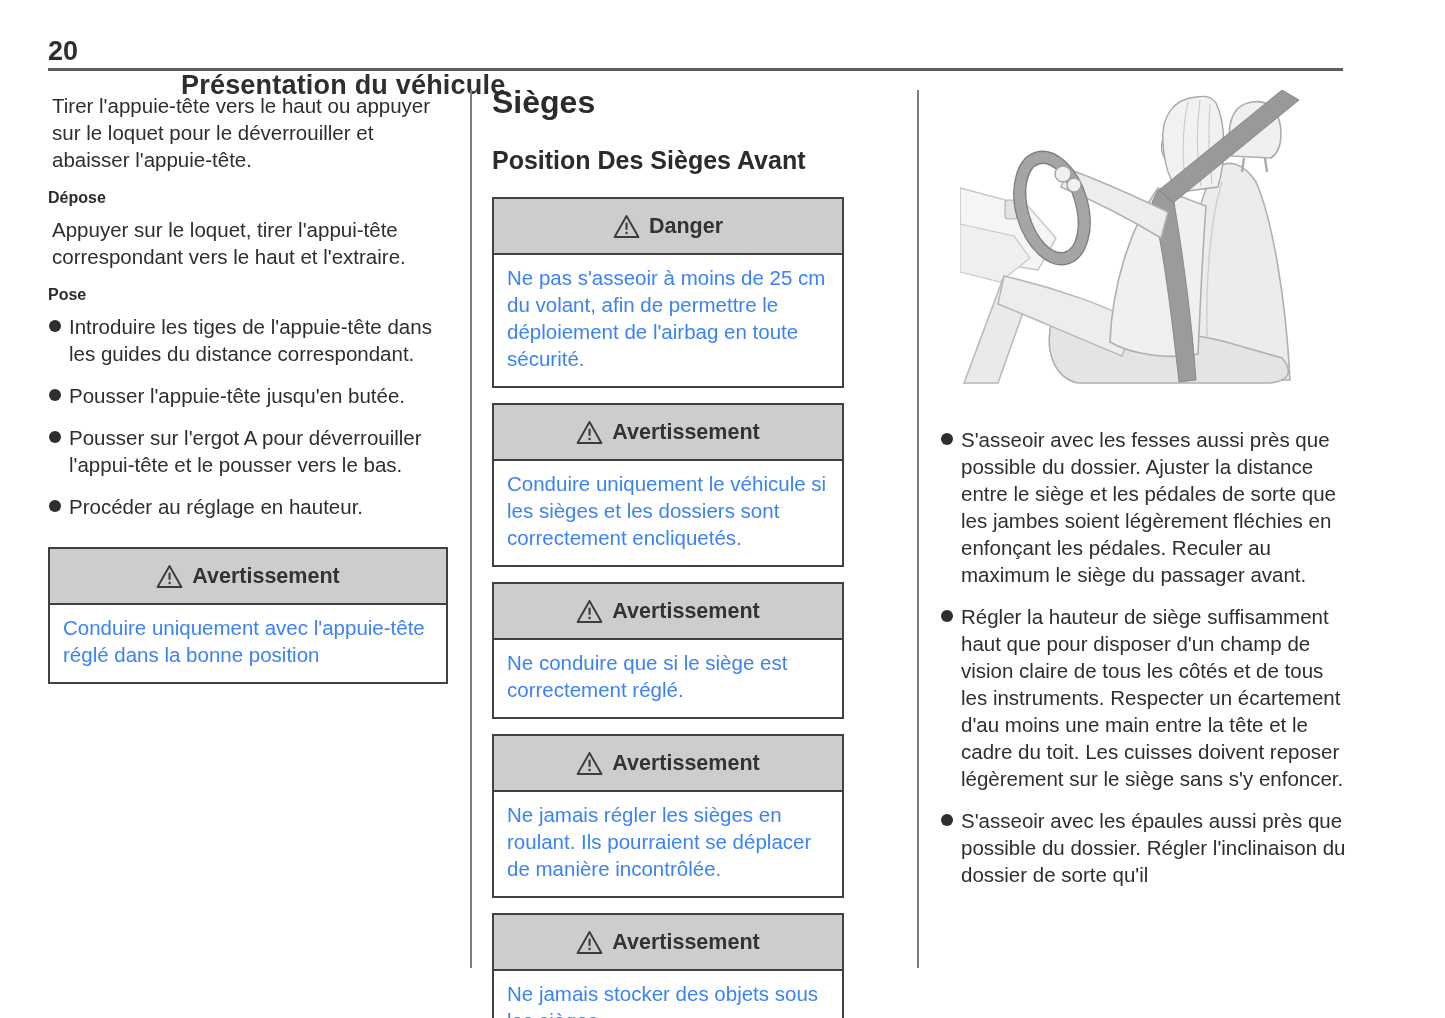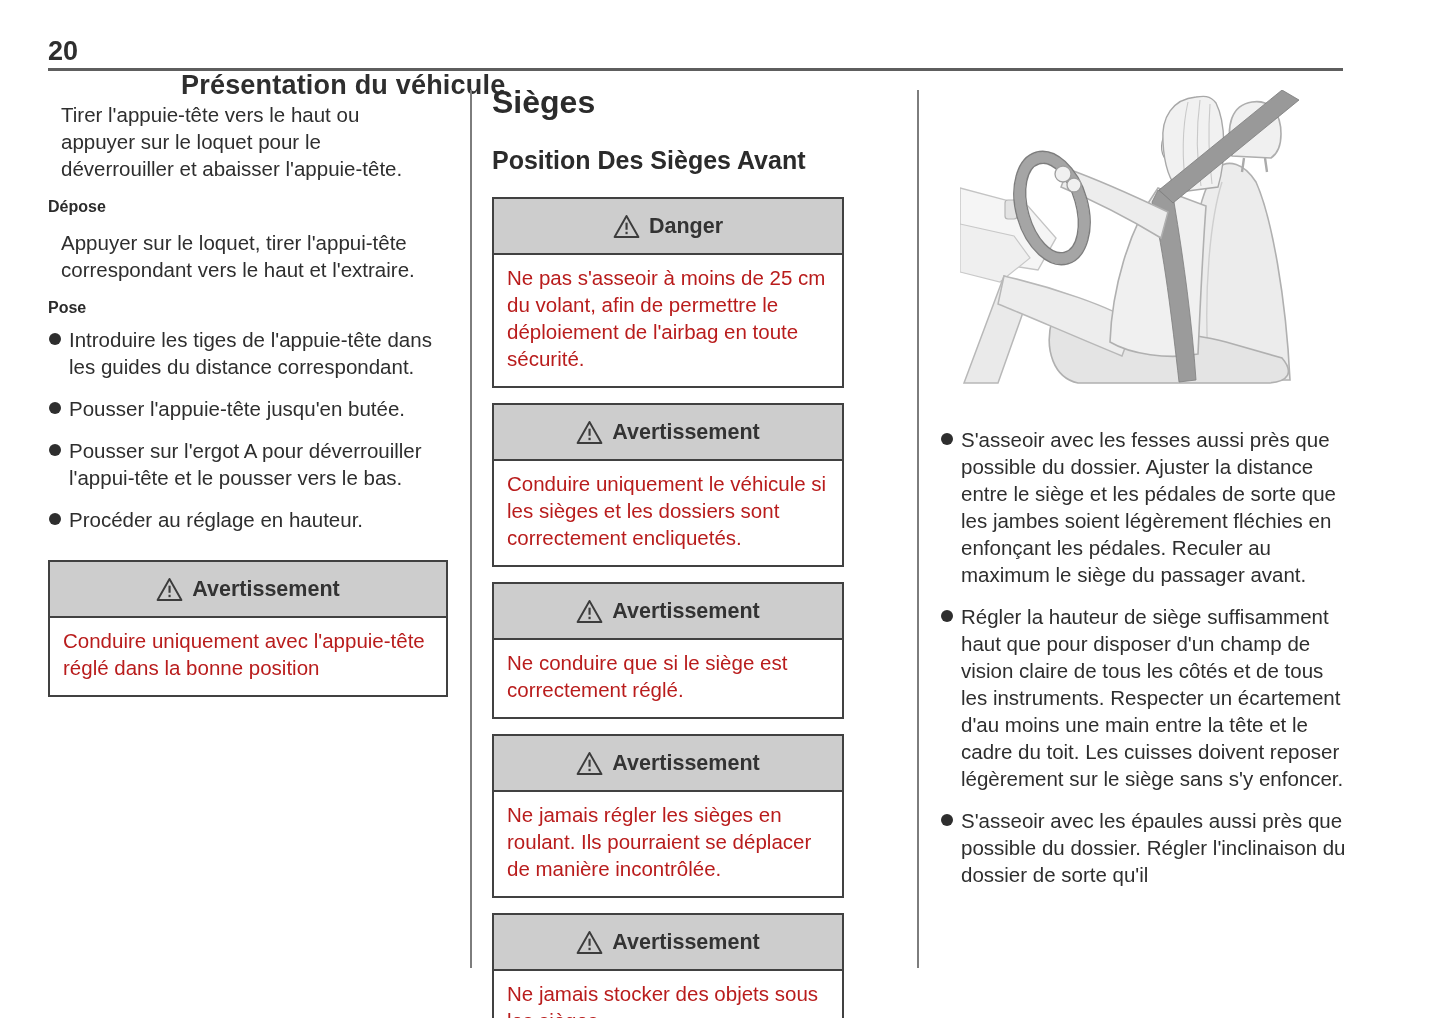--- a/index.html
+++ b/index.html
@@ -16,40 +16,40 @@
   
   .col-divider { position:absolute; top:90px; width:2px; height:878px; background:#7d7d7d; }
   .divider-1 { left:470px; }
   .divider-2 { left:917px; }
 
   
   .col-left  { position:absolute; left:48px;  top:88px; width:400px; }
   .col-mid   { position:absolute; left:492px; top:84px; width:352px; }
   .col-right { position:absolute; left:940px; top:88px; width:412px; }
 
-  .body-text { font-size:20.5px; line-height:27px; margin:13px; }
+  .body-text { font-size:20.5px; line-height:27px; margin:4px; }
   .subhead   { font-size:16px; font-weight:bold; margin:16px 0 9px; color:#2b2b2b; }
   .mid-heading    { font-size:32px; font-weight:bold; margin:0; color:#2b2b2b; }
   .mid-subheading { font-size:25px; font-weight:bold; margin:25px 0 0; color:#2b2b2b; }
 
   ul.bullets { list-style:none; margin:8px 0 0; padding:0; }
   li.bullet-item { position:relative; padding-left:21px; font-size:20.5px; line-height:27px; margin-bottom:15px; }
   li.bullet-item::before { content:""; position:absolute; left:1px; top:7px; width:12px; height:12px; border-radius:50%; background:#2e2e2e; }
 
   
   .warn-box { border:2px solid #414141; margin-top:15px; background:#fff; }
   #left-warning-mount .warn-box { margin-top:27px; }
   #mid-boxes .warn-box:first-child { margin-top:22px; }
   .warn-head {
     display:flex; align-items:center; justify-content:center; gap:9px;
     background:#cdcdcd; border-bottom:2px solid #414141; height:54px;
   }
   .warn-title { font-size:21.5px; font-weight:bold; color:#333333; }
   .warn-icon { display:inline-flex; }
-  .warn-body { font-size:20.5px; line-height:27px; padding:9px 12px 14px 13px; color:#b91c1c; }
+  .warn-body { font-size:20.5px; line-height:27px; padding:9px 12px 14px 13px; color:#3b82f6; }
 
   
   .illustration-wrap { width:362px; height:296px; margin:2px 0 40px 20px; }
 </style>
 </head>
 <body>
 
 <div class="page">
 
   <div class="page-num">20</div>

